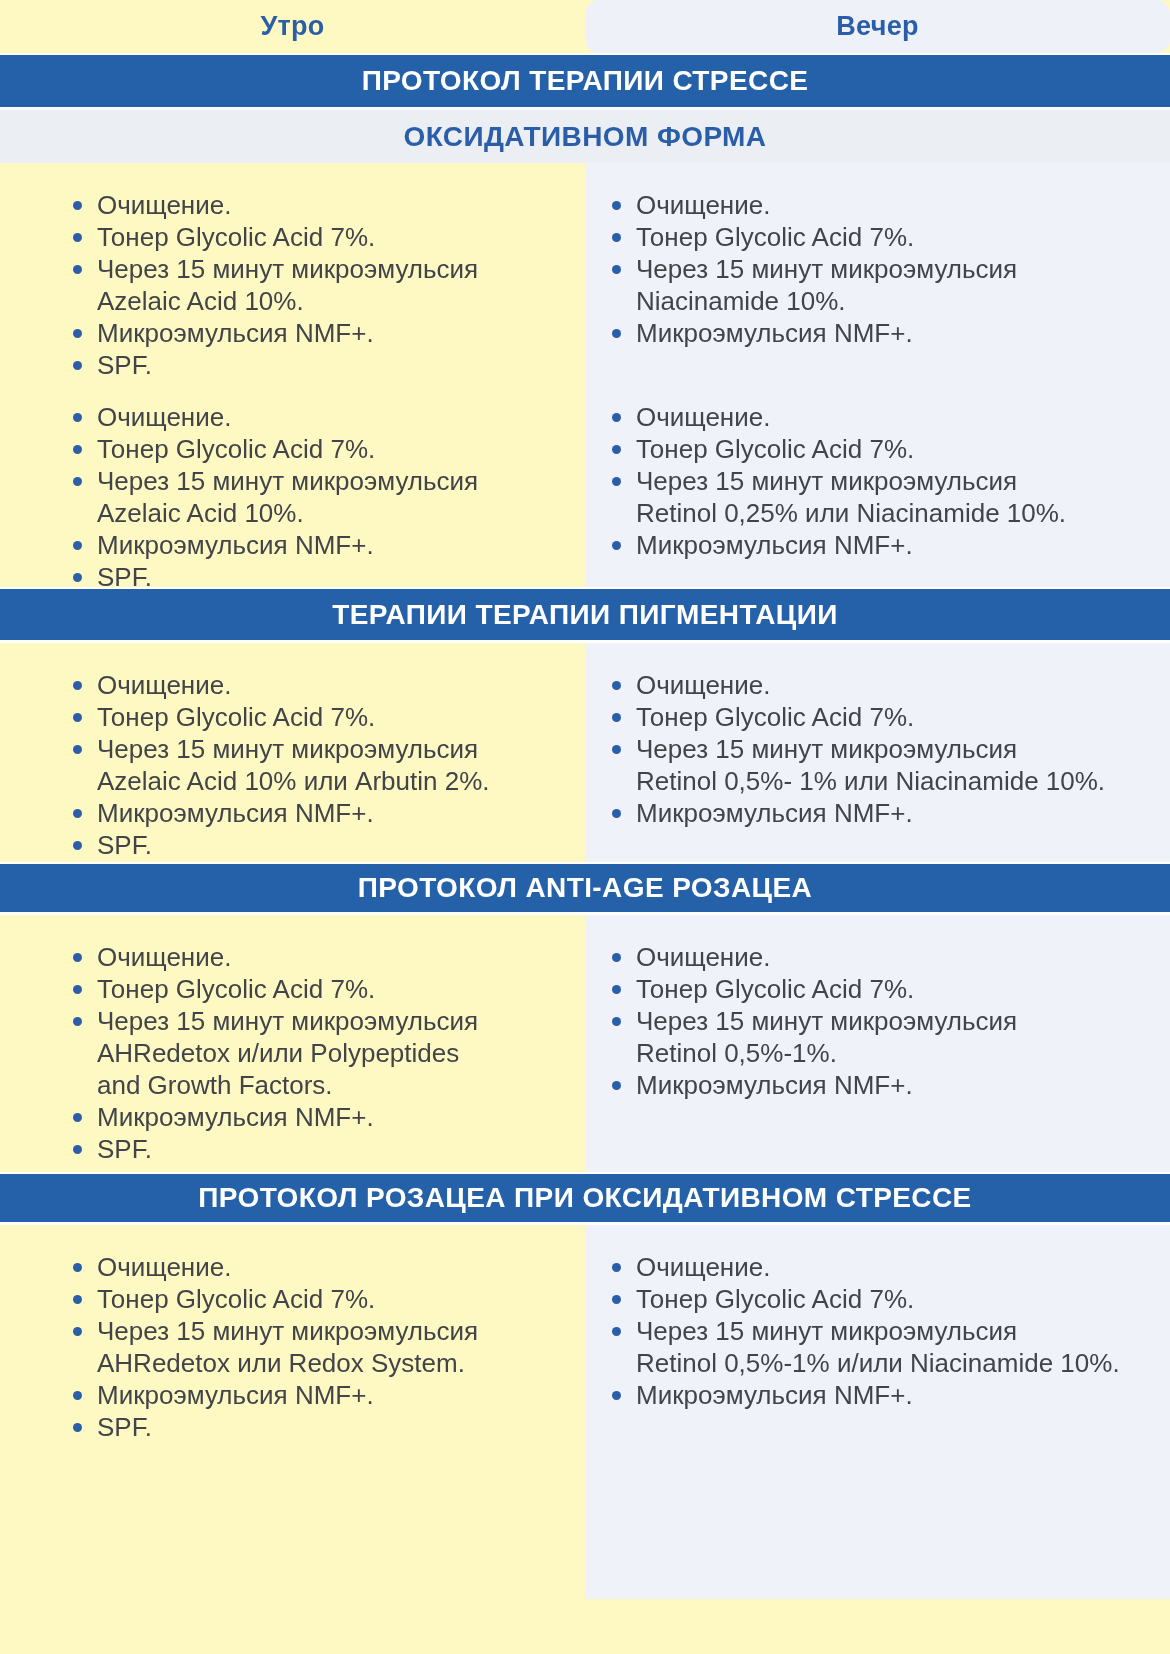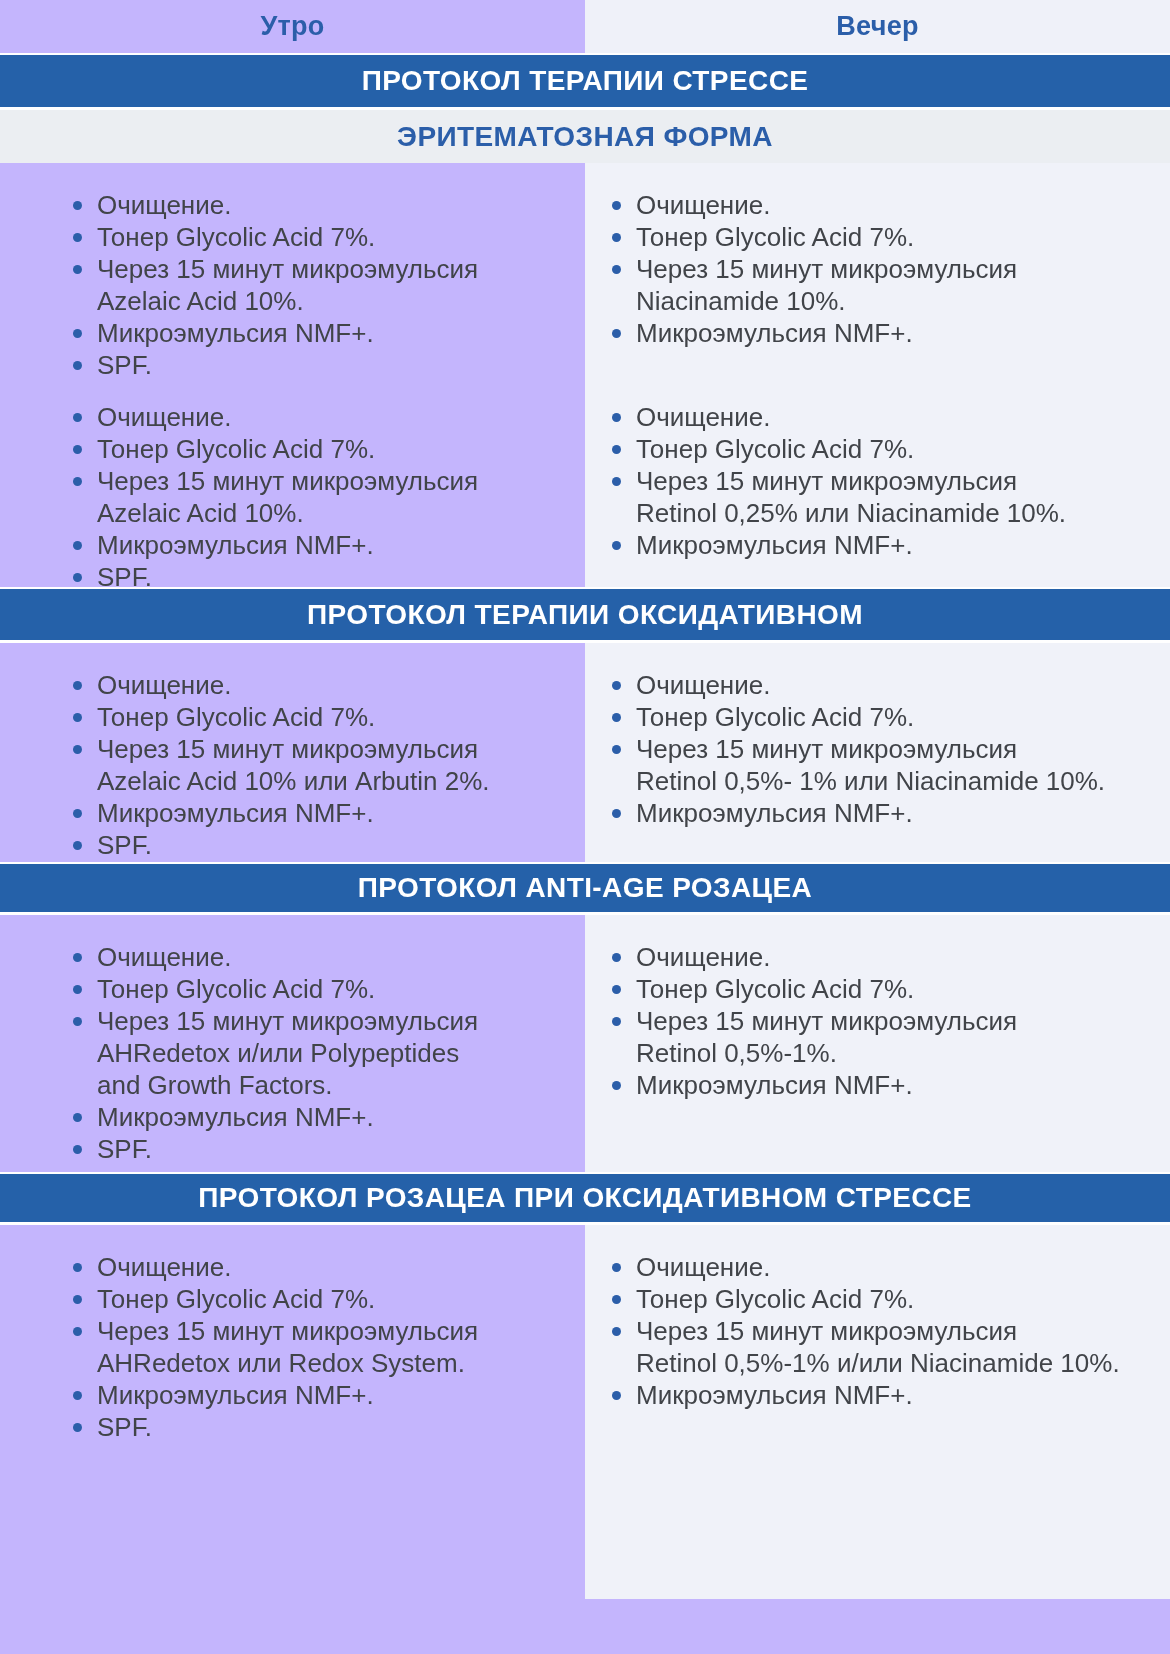--- a/index.html
+++ b/index.html
@@ -1,34 +1,34 @@
 <!DOCTYPE html>
 <html lang="ru"><head>
 <meta charset="utf-8">
 <style>
   html,body{margin:0;padding:0;background:#ffffff;}
   .page{
     position:relative;
     width:1170px;height:1654px;
     font-family:"Liberation Sans",sans-serif;
     display:flex;flex-direction:column;
-    background:#c4b5fd;overflow:hidden;
+    background:#fef9c3;overflow:hidden;
   }
   
   .rh0{height:53px}  .rh1{height:57px}  .rh2{height:53px}  .rh3{height:212px}
   .rh4{height:55px}  .rh5{height:212px} .rh6{height:56px}  .rh7{height:219px}
   .rh8{height:53px}  .rh9{height:257px} .rh10{height:53px} .rh11{height:374px}
 
   
   .cols-head{display:flex;flex:none;}
   .cols-head .half{
     width:50%;display:flex;align-items:center;justify-content:center;
     font-weight:bold;font-size:27px;color:#2b5ea9;letter-spacing:.3px;
   }
-  .half.evening-half{background:#eff1f9;}
+  .half.evening-half{background:#eff1f9;border-radius:14px;}
 
   
   .bar{
     flex:none;display:flex;align-items:center;justify-content:center;
     box-sizing:border-box;font-weight:bold;font-size:28px;letter-spacing:.4px;
     text-align:center;
   }
   .bar.dark{
     background:#2561a9;color:#ffffff;
     border-top:2px solid #ffffff;border-bottom:3px solid #ffffff;
@@ -64,21 +64,21 @@
   <div class="cols-head rh0">
     <div class="half morning-half">Утро</div>
     <div class="half evening-half">Вечер</div>
   </div>
 
   <div class="bar dark rh1">
     <span>ПРОТОКОЛ ТЕРАПИИ СТРЕССЕ</span>
   </div>
 
   <div class="bar light rh2">
-    <span>ЭРИТЕМАТОЗНАЯ ФОРМА</span>
+    <span>ОКСИДАТИВНОМ ФОРМА</span>
   </div>
   <div class="row rh3">
     <div class="col morning">
       <ul class="list">
           <li>Очищение.</li>
           <li>Тонер Glycolic Acid 7%.</li>
           <li>Через 15 минут микроэмульсия
 Azelaic Acid 10%.</li>
           <li>Микроэмульсия NMF+.</li>
           <li>SPF.</li>
@@ -111,21 +111,21 @@
           <li>Очищение.</li>
           <li>Тонер Glycolic Acid 7%.</li>
           <li>Через 15 минут микроэмульсия
 Retinol 0,25% или Niacinamide 10%.</li>
           <li>Микроэмульсия NMF+.</li>
         </ul>
     </div>
   </div>
 
   <div class="bar dark rh6">
-    <span>ПРОТОКОЛ ТЕРАПИИ ОКСИДАТИВНОМ</span>
+    <span>ТЕРАПИИ ТЕРАПИИ ПИГМЕНТАЦИИ</span>
   </div>
   <div class="row rh7">
     <div class="col morning">
       <ul class="list">
           <li>Очищение.</li>
           <li>Тонер Glycolic Acid 7%.</li>
           <li>Через 15 минут микроэмульсия
 Azelaic Acid 10% или Arbutin 2%.</li>
           <li>Микроэмульсия NMF+.</li>
           <li>SPF.</li>

